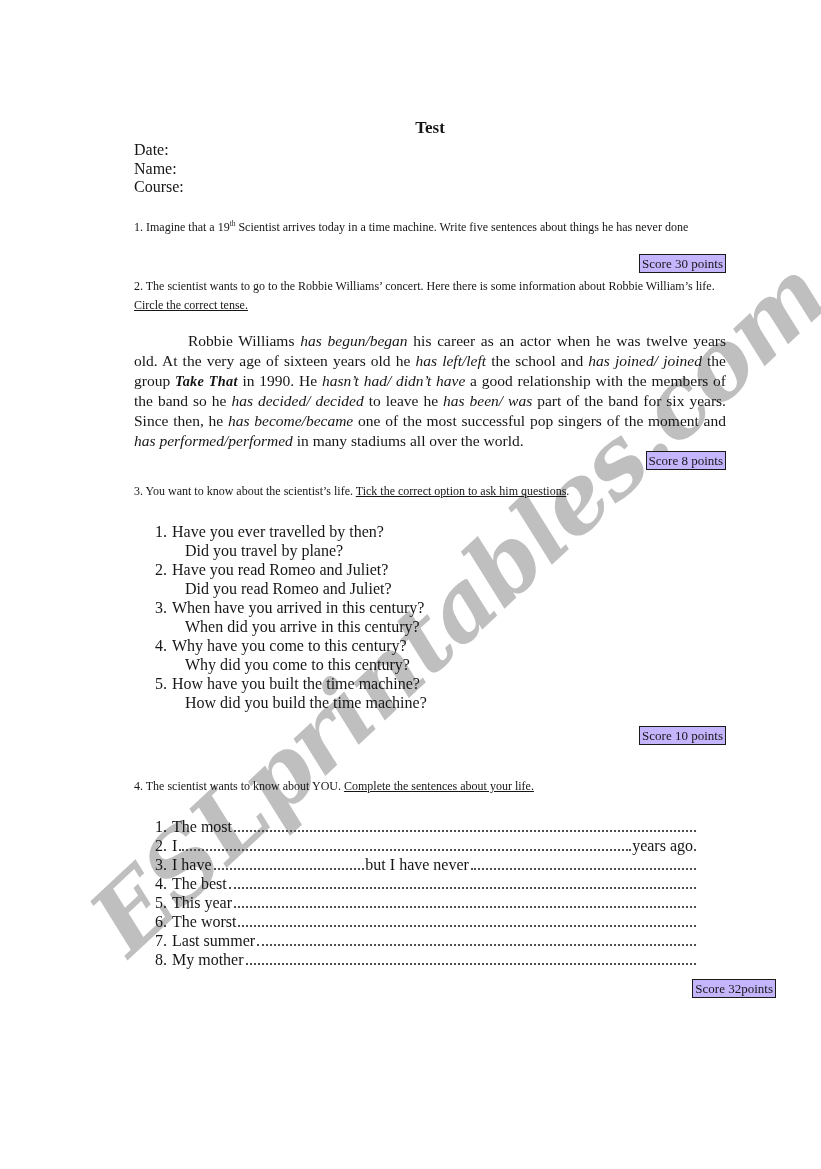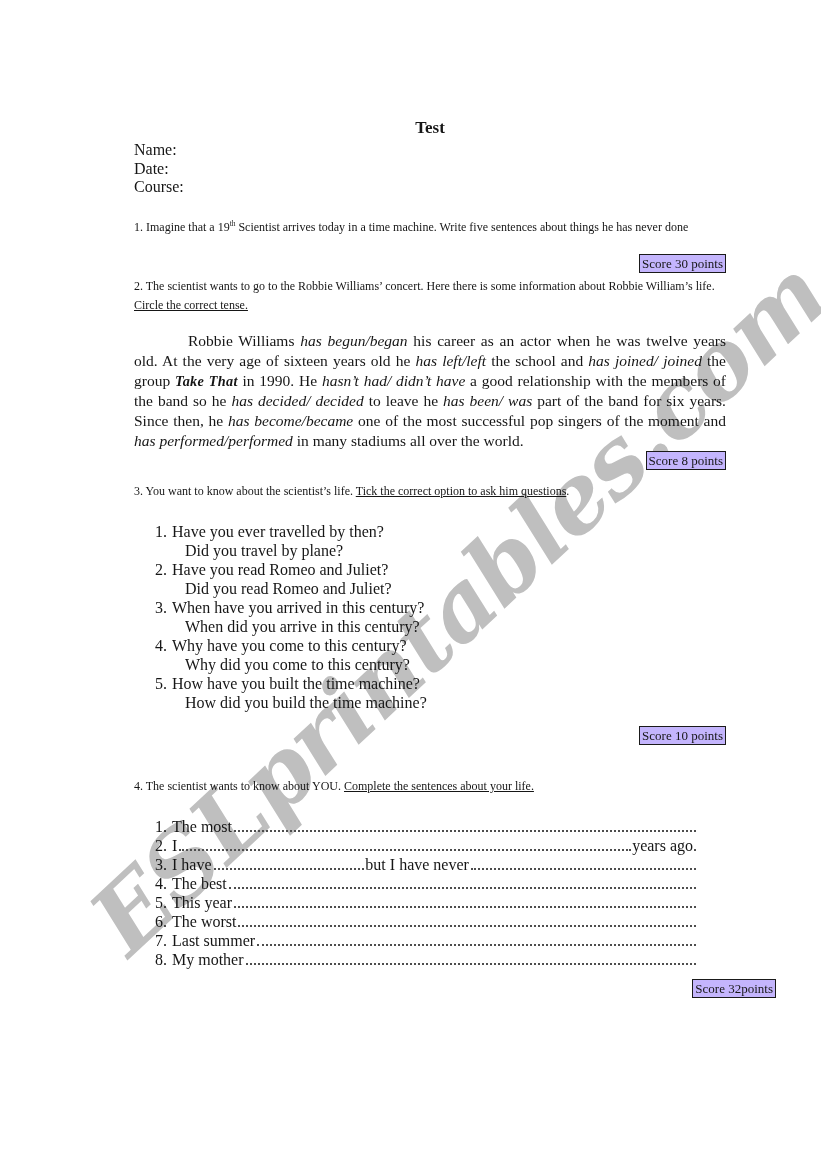--- a/index.html
+++ b/index.html
@@ -43,22 +43,22 @@
 
 <div class="page">
 
   <div class="watermark" style="color: rgb(191, 191, 191);">ESLprintables.com</div>
 
   <div class="content">
 
     <div class="doc-title">Test</div>
 
     <div class="fields">
+      <div>Date:</div>
       <div>Name:</div>
-      <div>Date:</div>
       <div>Course:</div>
     </div>
 
     <div class="qtext q1"><span>1. Imagine that a 19</span><span class="seg-sup">th</span><span> Scientist arrives today in a time machine. Write five sentences about things he has never done</span></div>
 
     <div class="score-row s1">
       <span class="score-box">Score 30 points</span>
     </div>
 
     <div class="qtext q2"><span>2. The scientist wants to go to the Robbie Williams’ concert. Here there is some information about Robbie William’s life. </span><span class="seg-u">Circle the correct tense.</span></div>

